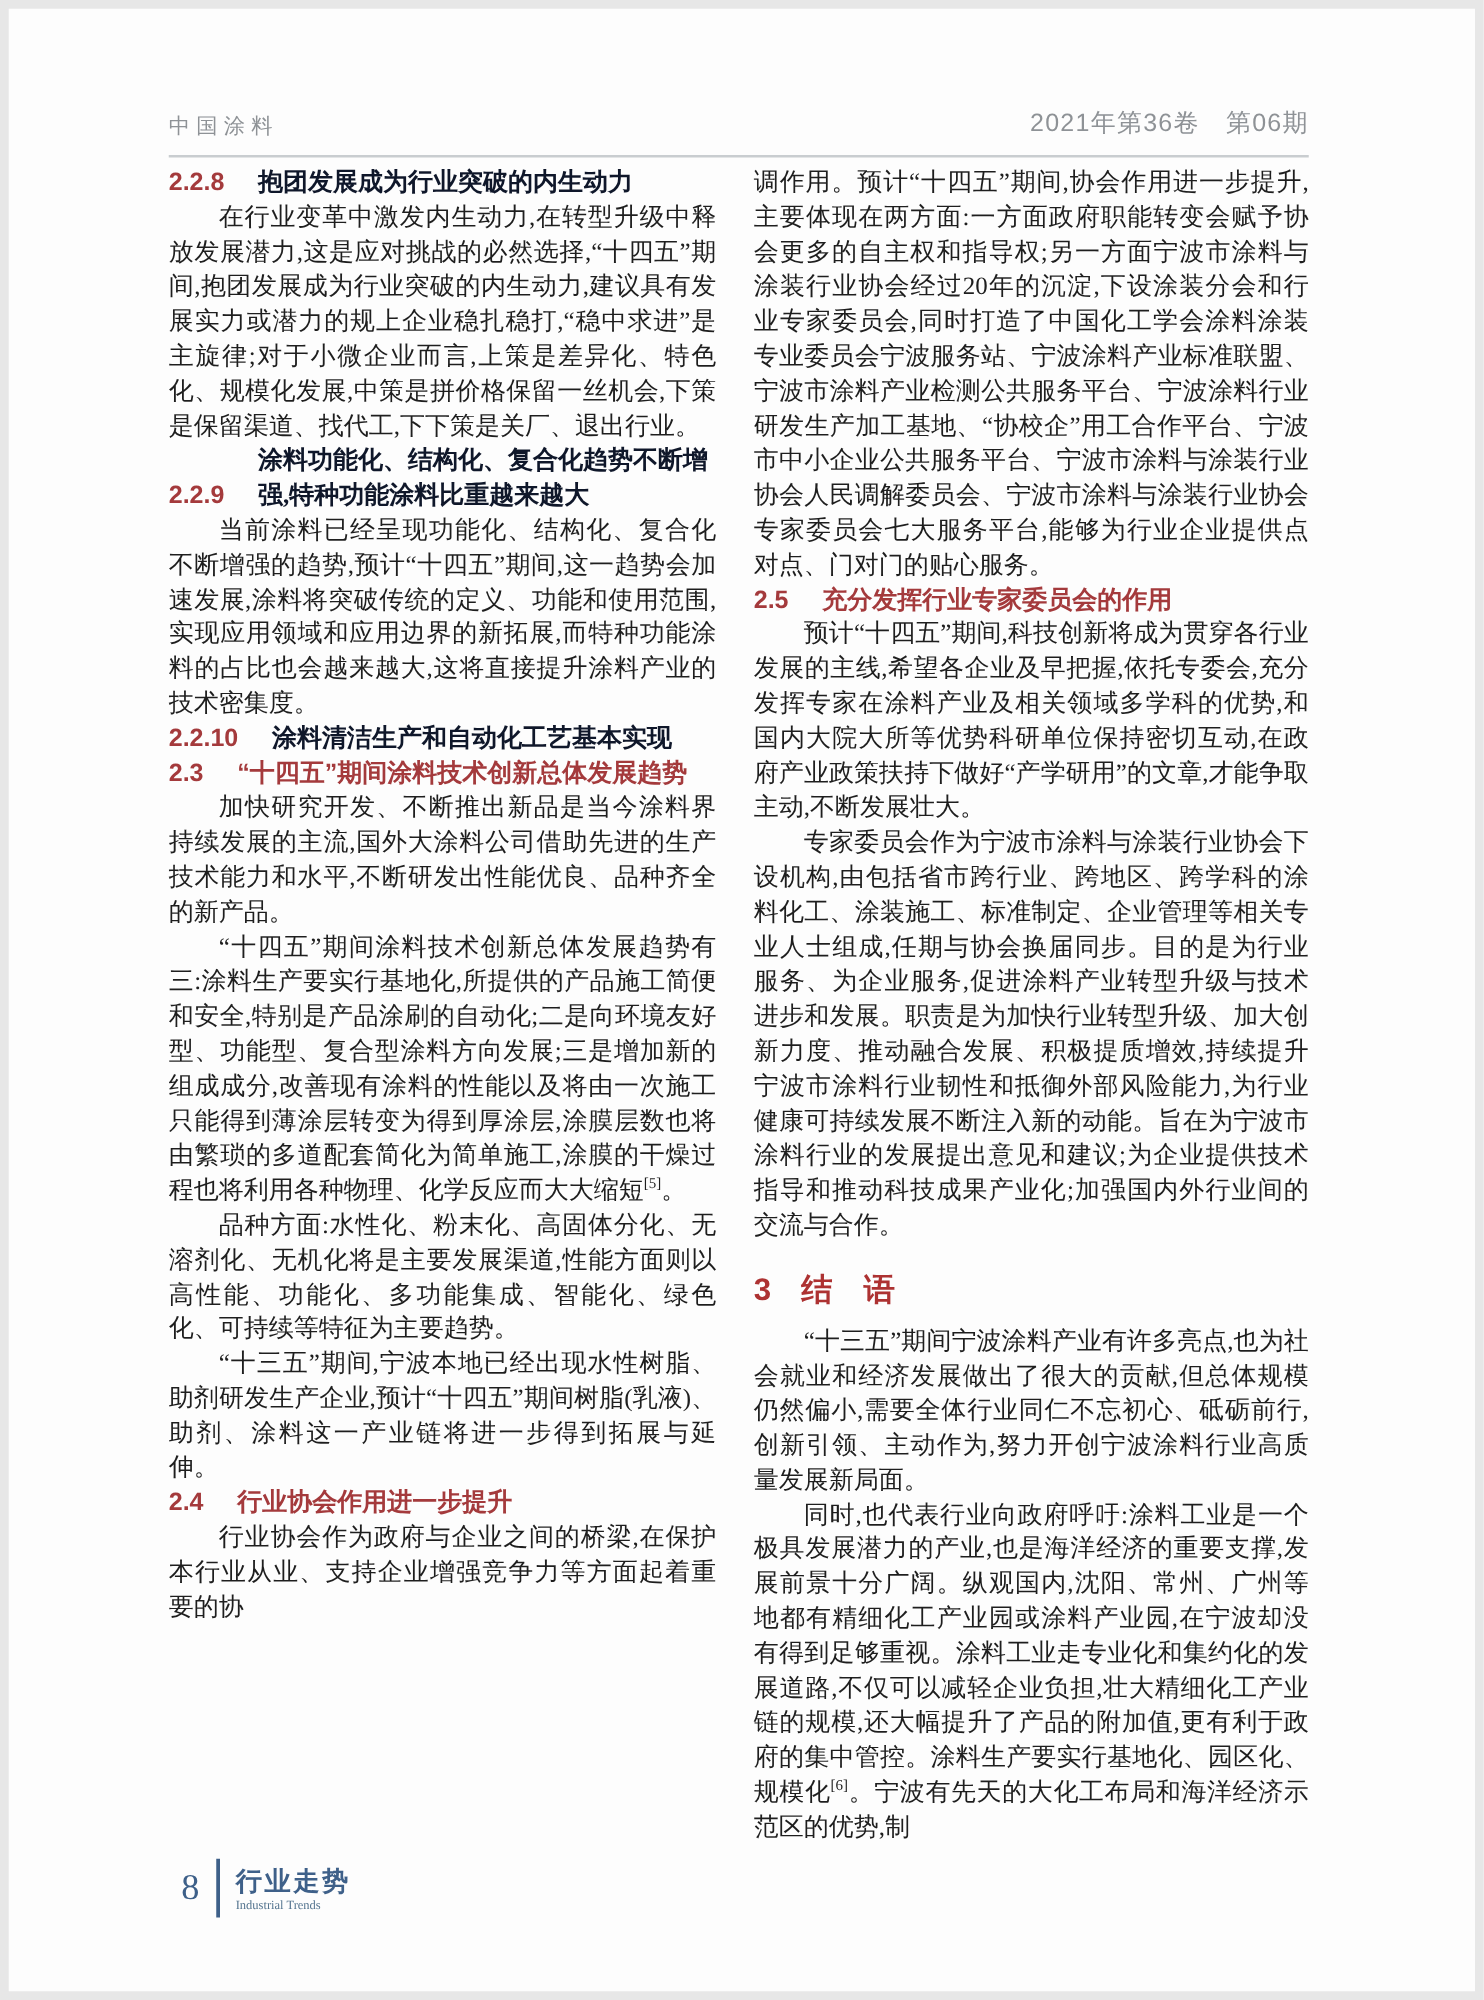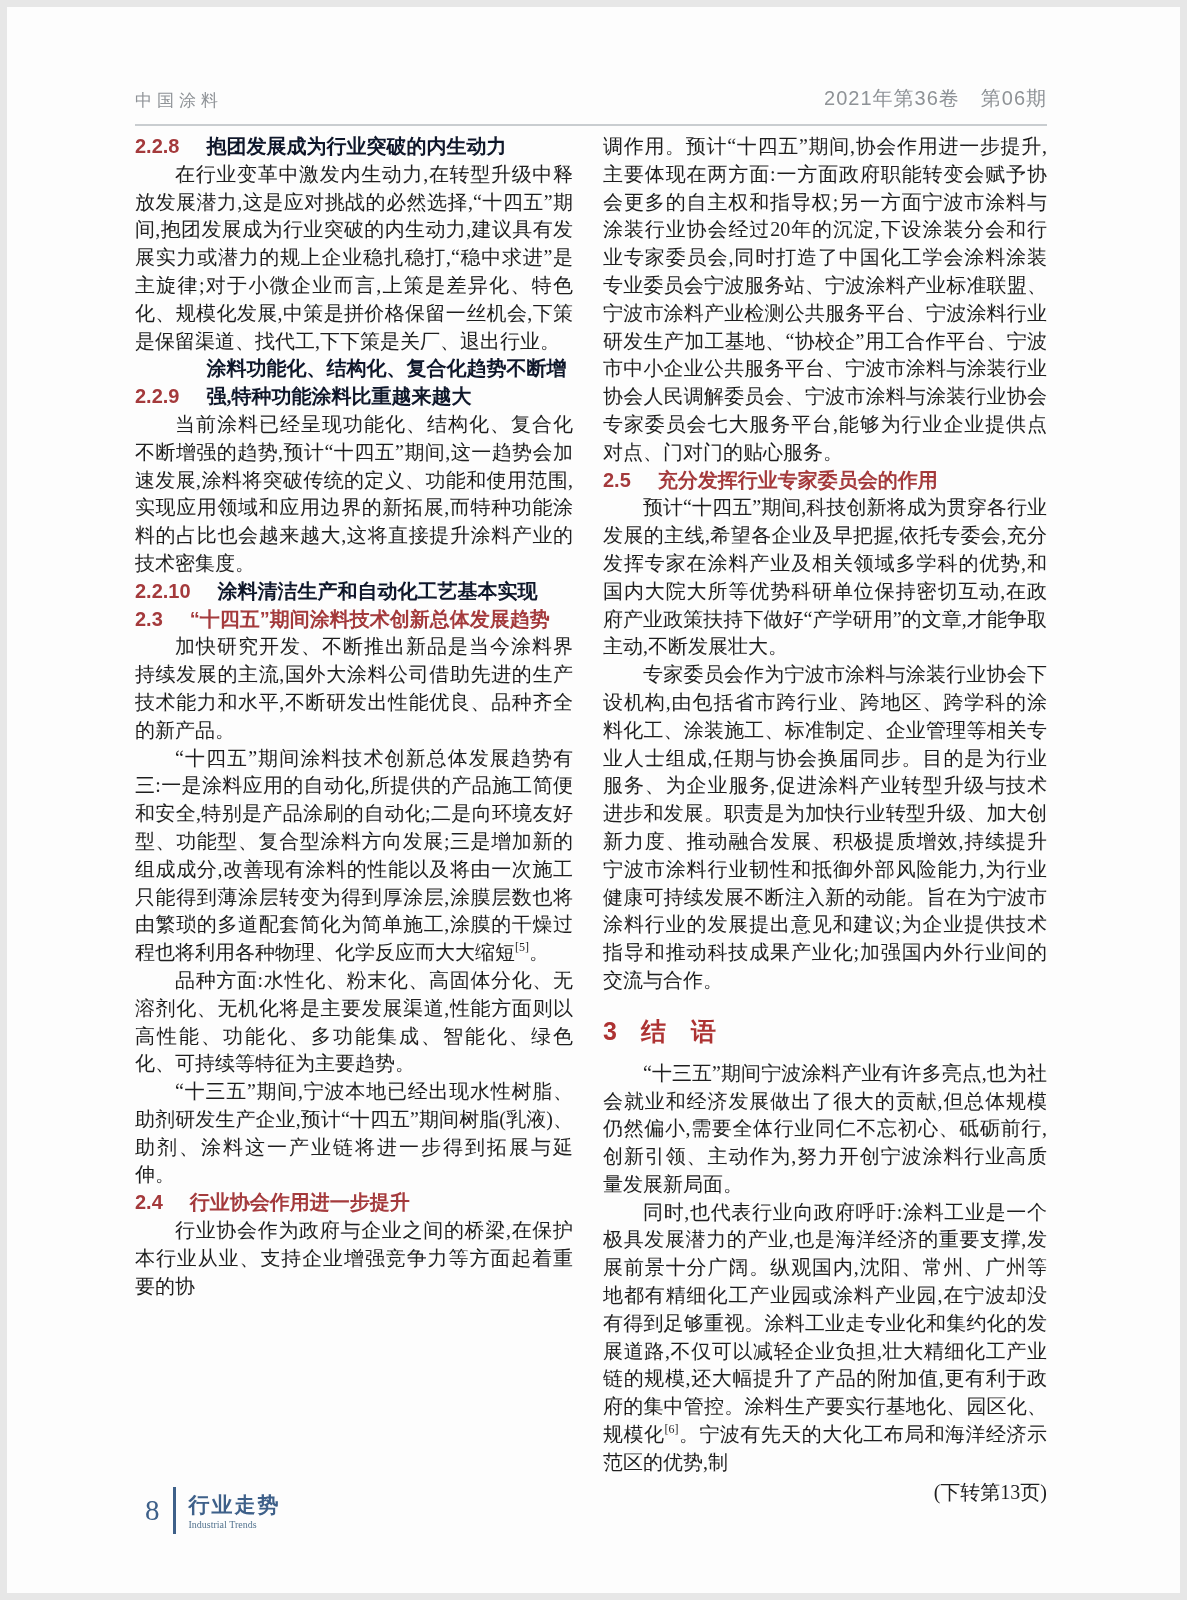--- a/index.html
+++ b/index.html
@@ -103,21 +103,21 @@
       <div class="subhead">
         <span class="num">2.2.10</span>
         <span class="title">涂料清洁生产和自动化工艺基本实现</span>
       </div>
 
       <div class="subhead red">
         <span class="num">2.3</span>
         <span class="title">“十四五”期间涂料技术创新总体发展趋势</span>
       </div>
       <p class="body">加快研究开发、不断推出新品是当今涂料界持续发展的主流,国外大涂料公司借助先进的生产技术能力和水平,不断研发出性能优良、品种齐全的新产品。</p>
-      <p class="body"><span>“十四五”期间涂料技术创新总体发展趋势有三:一是涂料应用的自动化,所提供的产品施工简便和安全,特别是产品涂刷的自动化;二是向环境友好型、功能型、复合型涂料方向发展;三是增加新的组成成分,改善现有涂料的性能以及将由一次施工只能得到薄涂层转变为得到厚涂层,涂膜层数也将由繁琐的多道配套简化为简单施工,涂膜的干燥过程也将利用各种物理、化学反应而大大缩短</span><sup class="ref">[5]</sup><span>。</span></p>
+      <p class="body"><span>“十四五”期间涂料技术创新总体发展趋势有三:涂料生产要实行基地化,所提供的产品施工简便和安全,特别是产品涂刷的自动化;二是向环境友好型、功能型、复合型涂料方向发展;三是增加新的组成成分,改善现有涂料的性能以及将由一次施工只能得到薄涂层转变为得到厚涂层,涂膜层数也将由繁琐的多道配套简化为简单施工,涂膜的干燥过程也将利用各种物理、化学反应而大大缩短</span><sup class="ref">[5]</sup><span>。</span></p>
       <p class="body">品种方面:水性化、粉末化、高固体分化、无溶剂化、无机化将是主要发展渠道,性能方面则以高性能、功能化、多功能集成、智能化、绿色化、可持续等特征为主要趋势。</p>
       <p class="body">“十三五”期间,宁波本地已经出现水性树脂、助剂研发生产企业,预计“十四五”期间树脂(乳液)、助剂、涂料这一产业链将进一步得到拓展与延伸。</p>
 
       <div class="subhead red">
         <span class="num">2.4</span>
         <span class="title">行业协会作用进一步提升</span>
       </div>
       <p class="body">行业协会作为政府与企业之间的桥梁,在保护本行业从业、支持企业增强竞争力等方面起着重要的协</p>
     </div>
 
@@ -130,21 +130,20 @@
       </div>
       <p class="body">预计“十四五”期间,科技创新将成为贯穿各行业发展的主线,希望各企业及早把握,依托专委会,充分发挥专家在涂料产业及相关领域多学科的优势,和国内大院大所等优势科研单位保持密切互动,在政府产业政策扶持下做好“产学研用”的文章,才能争取主动,不断发展壮大。</p>
       <p class="body">专家委员会作为宁波市涂料与涂装行业协会下设机构,由包括省市跨行业、跨地区、跨学科的涂料化工、涂装施工、标准制定、企业管理等相关专业人士组成,任期与协会换届同步。目的是为行业服务、为企业服务,促进涂料产业转型升级与技术进步和发展。职责是为加快行业转型升级、加大创新力度、推动融合发展、积极提质增效,持续提升宁波市涂料行业韧性和抵御外部风险能力,为行业健康可持续发展不断注入新的动能。旨在为宁波市涂料行业的发展提出意见和建议;为企业提供技术指导和推动科技成果产业化;加强国内外行业间的交流与合作。</p>
 
       <div class="conclusion-head">
         <span class="num">3</span>
         <span class="title">结　语</span>
       </div>
       <p class="body">“十三五”期间宁波涂料产业有许多亮点,也为社会就业和经济发展做出了很大的贡献,但总体规模仍然偏小,需要全体行业同仁不忘初心、砥砺前行,创新引领、主动作为,努力开创宁波涂料行业高质量发展新局面。</p>
       <p class="body"><span>同时,也代表行业向政府呼吁:涂料工业是一个极具发展潜力的产业,也是海洋经济的重要支撑,发展前景十分广阔。纵观国内,沈阳、常州、广州等地都有精细化工产业园或涂料产业园,在宁波却没有得到足够重视。涂料工业走专业化和集约化的发展道路,不仅可以减轻企业负担,壮大精细化工产业链的规模,还大幅提升了产品的附加值,更有利于政府的集中管控。涂料生产要实行基地化、园区化、规模化</span><sup class="ref">[6]</sup><span>。宁波有先天的大化工布局和海洋经济示范区的优势,制</span></p>
-      <div class="continuation">(下转第13页)</div>
     </div>
 
   </div>
 
   <div class="page-footer">
     <span class="pg-num">8</span>
     <span class="footer-divider"></span>
     <span class="footer-section">
       <span class="footer-section-cn">行业走势</span>
       <span class="footer-section-en">Industrial Trends</span>

